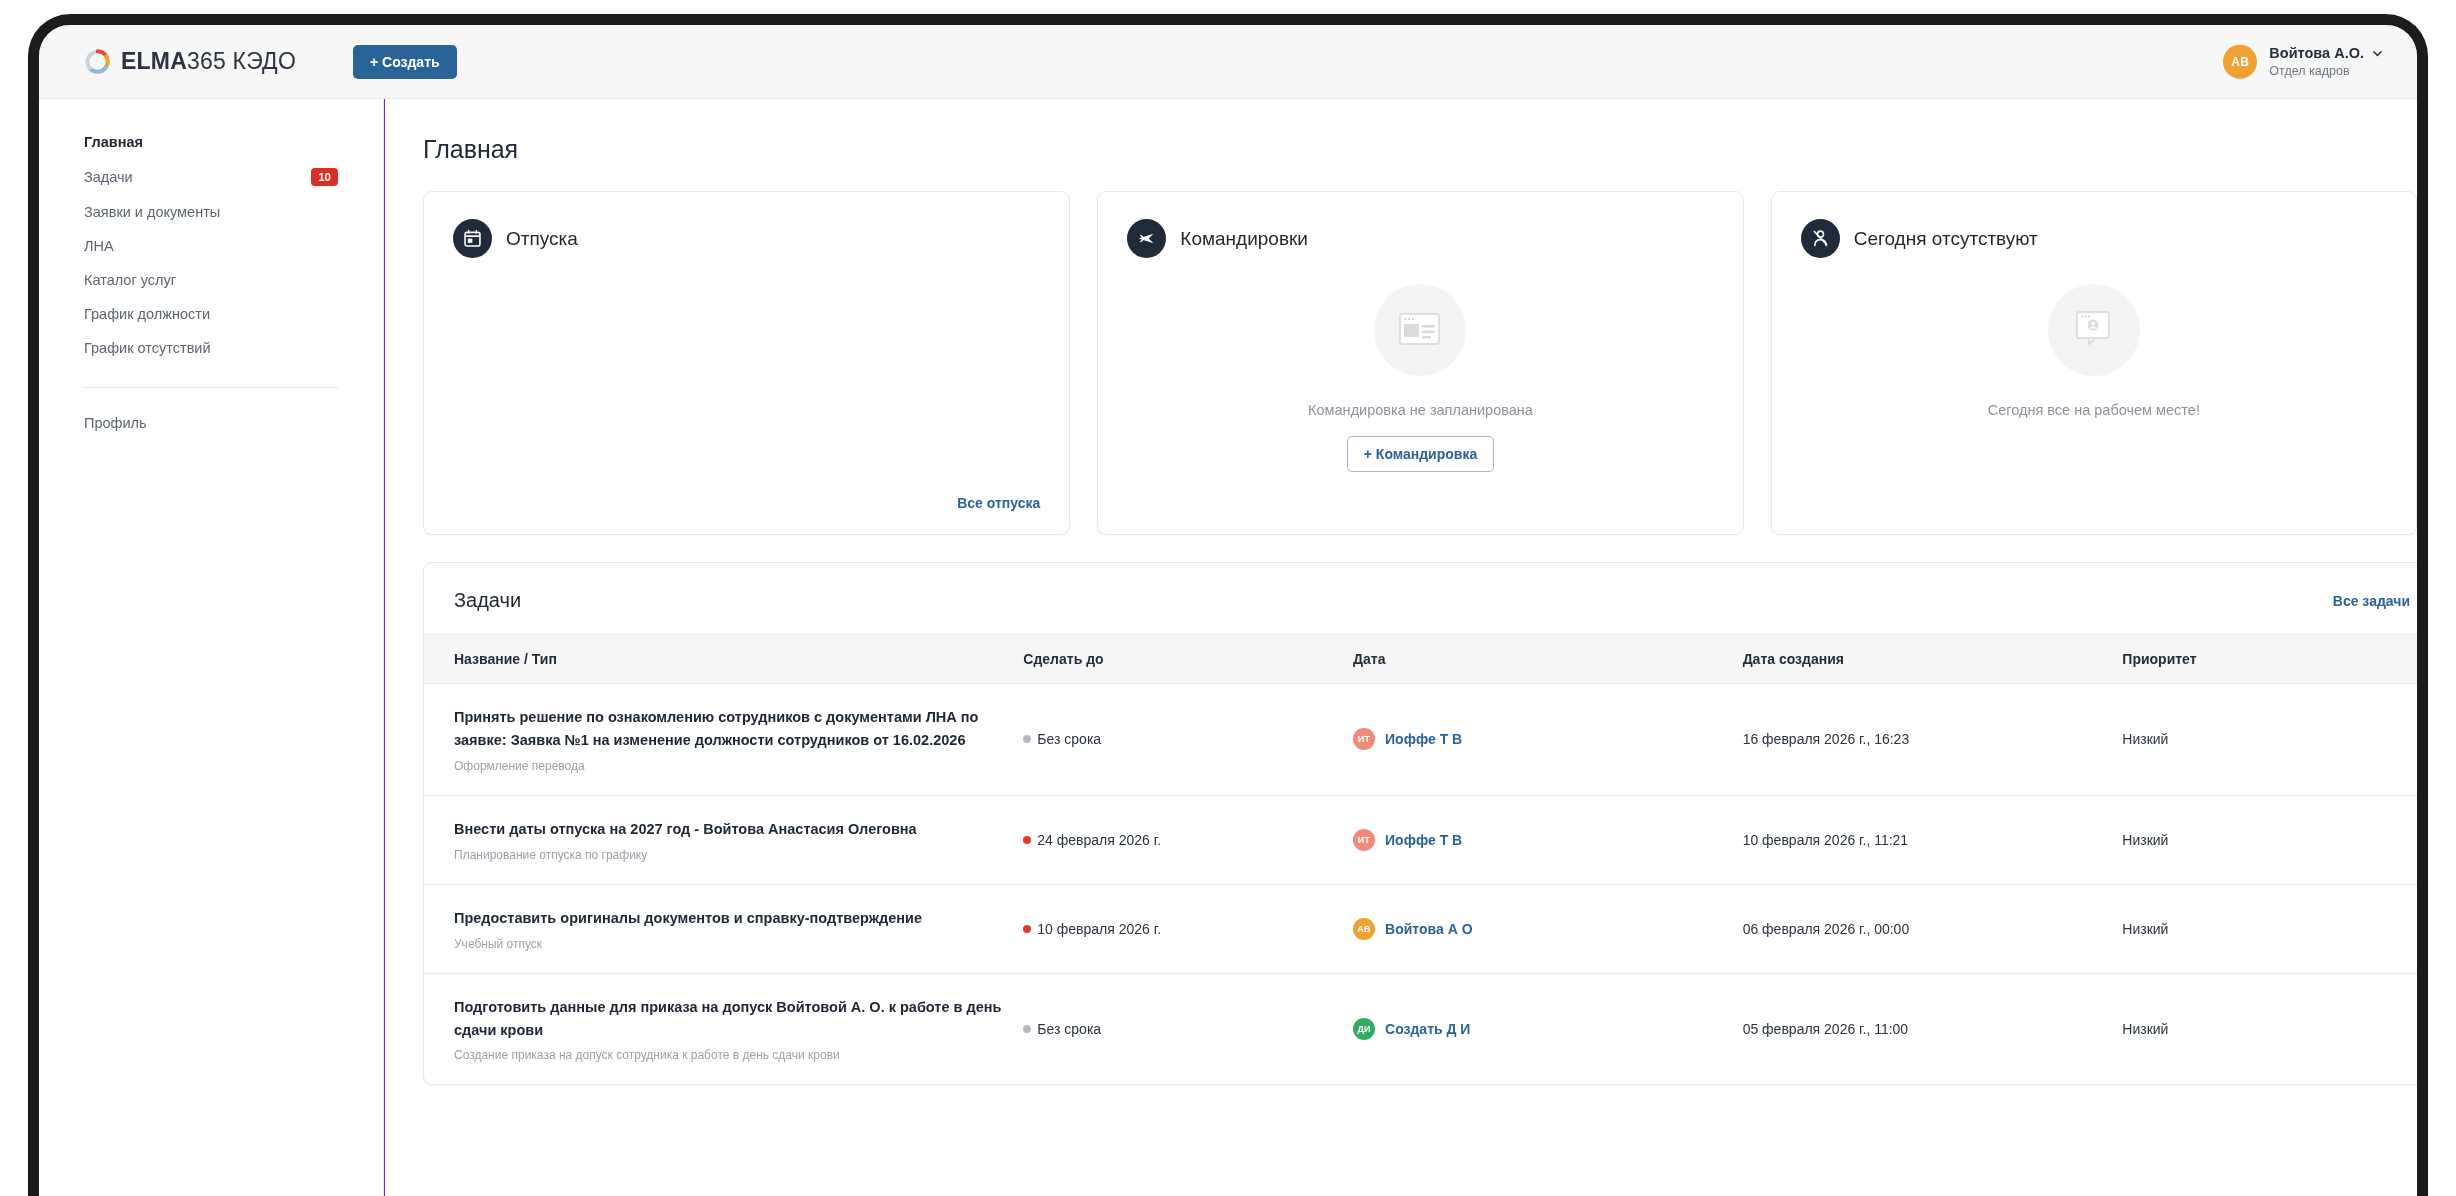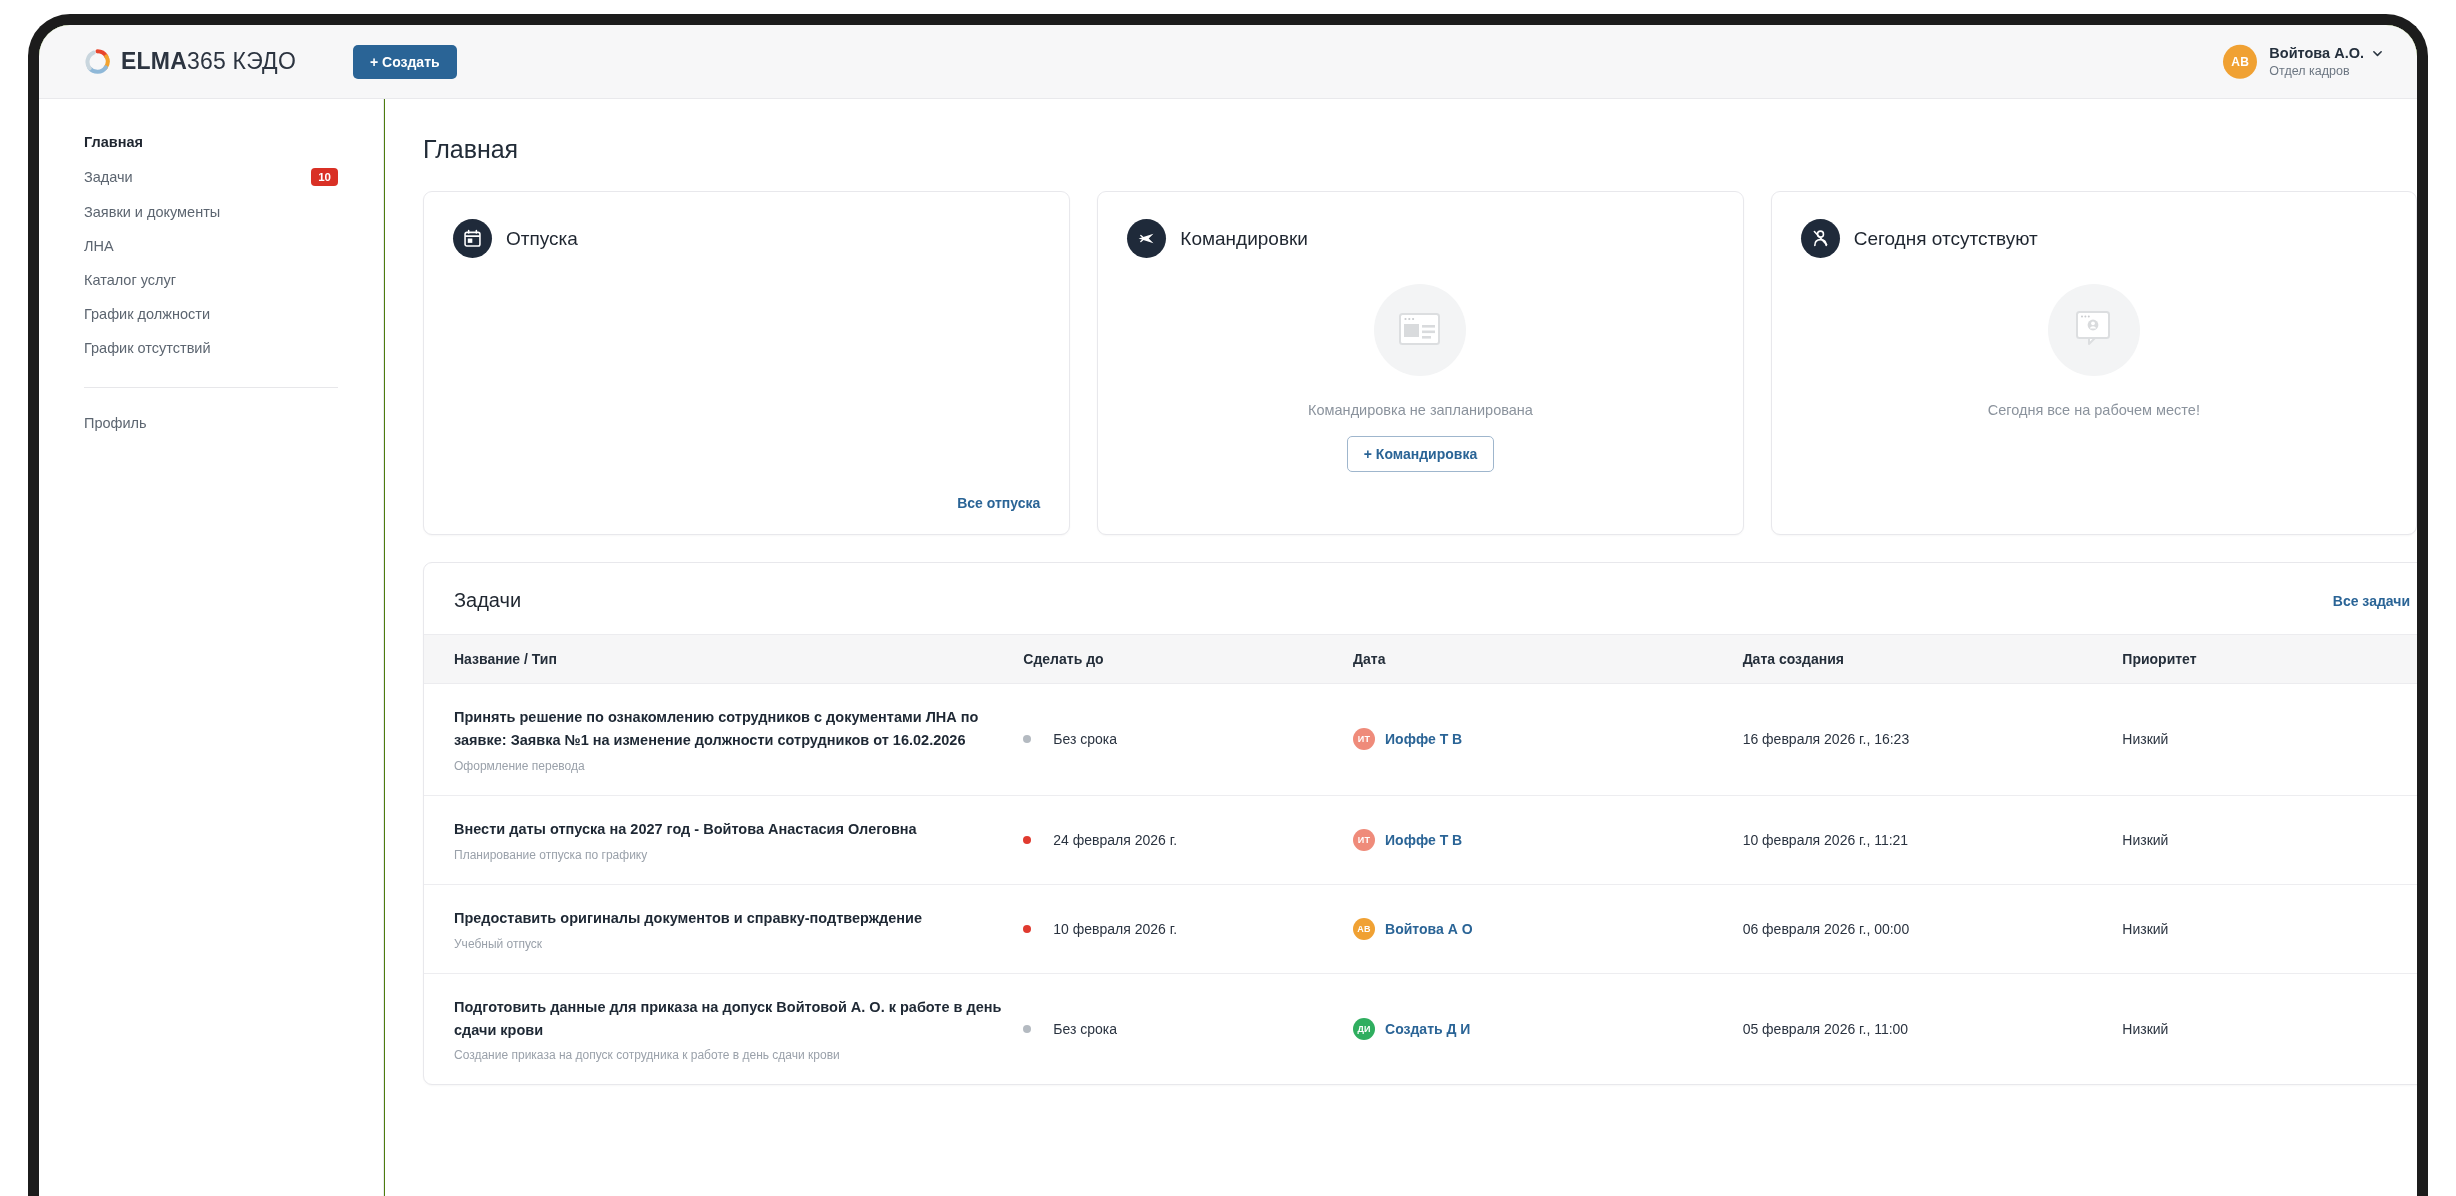--- a/index.html
+++ b/index.html
@@ -16,21 +16,21 @@
     width: 2400px; height: 1182px;
     border: 11px solid #1c1c1c;
     border-bottom: none;
     border-radius: 42px 42px 0 0;
     background: #ffffff;
     overflow: hidden;
   }
   #viewport {
     position: absolute;
     inset: 0;
-    background: #4d7c0f;
+    background: #6d28d9;
     overflow: hidden;
   }
 
   
   #topbar {
     position: absolute;
     left: 0; top: 0;
     width: 100%; height: 74px;
     background: #f7f7f8;
     border-bottom: 1px solid #e9e9ec;
@@ -237,21 +237,21 @@
     padding: 22px 0;
     vertical-align: middle;
     border-bottom: 1px solid #ededf0;
     font-size: 14.5px;
     color: #23303c;
   }
   table.tasks tbody tr:last-child td { border-bottom: none; }
   .task-name { font-size: 14.5px; font-weight: 700; color: #1e2834; line-height: 1.58; }
   .task-type { font-size: 12px; color: #9aa1aa; margin-top: 7px; }
 
-  .due { display: flex; align-items: center; gap: 22px; font-size: 14px; color: #2a3340; white-space: nowrap;}
+  .due { display: flex; align-items: center; gap: 6px; font-size: 14px; color: #2a3340; white-space: nowrap;}
   .dot { width: 8px; height: 8px; border-radius: 50%; flex: 0 0 auto; }
   .dot.grey { background: #b4bac1; }
   .dot.red  { background: #e03a2f; }
 
   .author { display: flex; align-items: center; gap: 10px; white-space: nowrap;}
   .author-av {
     width: 22px; height: 22px; border-radius: 50%;
     color: #fff; font-size: 9px; font-weight: 700;
     display: flex; align-items: center; justify-content: center;
     flex: 0 0 auto; letter-spacing: .2px;

